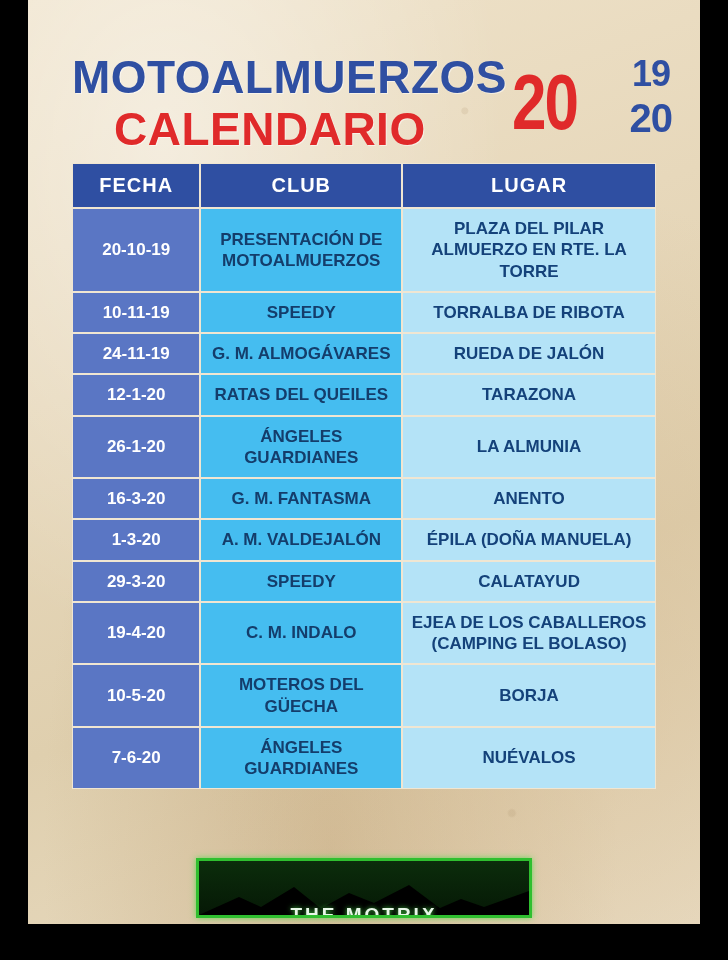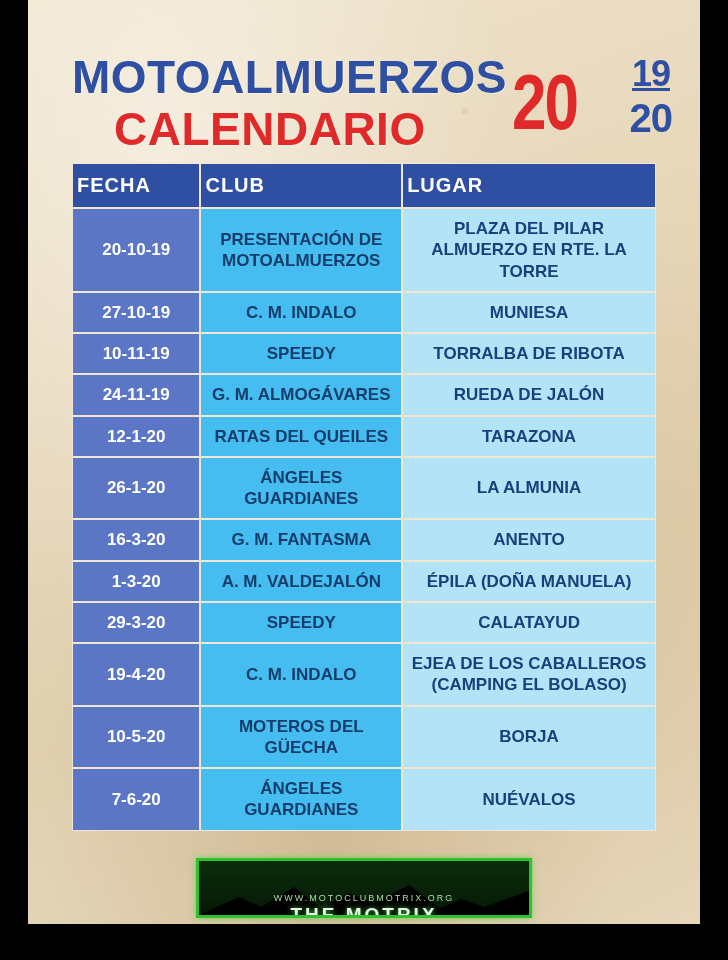--- a/index.html
+++ b/index.html
@@ -100,21 +100,20 @@
   }
   .year-19 {
     position: absolute;
     right: 2px;
     top: 2px;
     font-size: 36px;
     font-weight: bold;
     color: #2f4fa2;
     line-height: 36px;
     letter-spacing: -1px;
-    text-decoration: underline;
   }
   .year-20b {
     position: absolute;
     right: 0px;
     top: 44px;
     font-size: 40px;
     font-weight: bold;
     color: #2f4fa2;
     line-height: 40px;
     letter-spacing: -1px;
@@ -128,21 +127,21 @@
     border-collapse: separate;
     border-spacing: 0;
   }
   .table th {
     background: #2f4fa2;
     color: #ffffff;
     font-size: 20px;
     font-weight: bold;
     letter-spacing: 1px;
     padding: 10px 4px;
-    text-align: left;
+    text-align: center;
     border: 1px solid #f0e6d2;
   }
   .table td {
     font-size: 17px;
     font-weight: bold;
     text-align: center;
     padding: 9px 6px;
     border: 1px solid #f0e6d2;
     line-height: 1.25;
   }
@@ -226,25 +225,20 @@
           <th class="col-lugar">LUGAR</th>
         </tr>
       </thead>
       <tbody>
           <tr>
             <td class="col-fecha">20-10-19</td>
             <td class="col-club">PRESENTACIÓN DE MOTOALMUERZOS</td>
             <td class="col-lugar">PLAZA DEL PILAR ALMUERZO EN RTE. LA TORRE</td>
           </tr>
           <tr>
-            <td class="col-fecha">27-10-19</td>
-            <td class="col-club">C. M. INDALO</td>
-            <td class="col-lugar">MUNIESA</td>
-          </tr>
-          <tr>
             <td class="col-fecha">10-11-19</td>
             <td class="col-club">SPEEDY</td>
             <td class="col-lugar">TORRALBA DE RIBOTA</td>
           </tr>
           <tr>
             <td class="col-fecha">24-11-19</td>
             <td class="col-club">G. M. ALMOGÁVARES</td>
             <td class="col-lugar">RUEDA DE JALÓN</td>
           </tr>
           <tr>
@@ -290,16 +284,15 @@
         </tbody>
     </table>
 
     <div class="footer-badge">
       <svg class="badge-mountains" viewBox="0 0 330 34" preserveAspectRatio="none">
         <polygon points="0,34 40,16 62,26 95,6 130,34" fill="#000000"></polygon>
         <polygon points="110,34 150,12 175,22 210,4 250,34" fill="#000000"></polygon>
         <polygon points="225,34 262,18 285,26 330,10 330,34" fill="#000000"></polygon>
       </svg>
       <div class="badge-text">THE MOTRIX</div>
-      <div class="badge-sub">WWW.MOTOCLUBMOTRIX.ORG</div>
     </div>
   </div>
 </div>
 
 </body></html>

